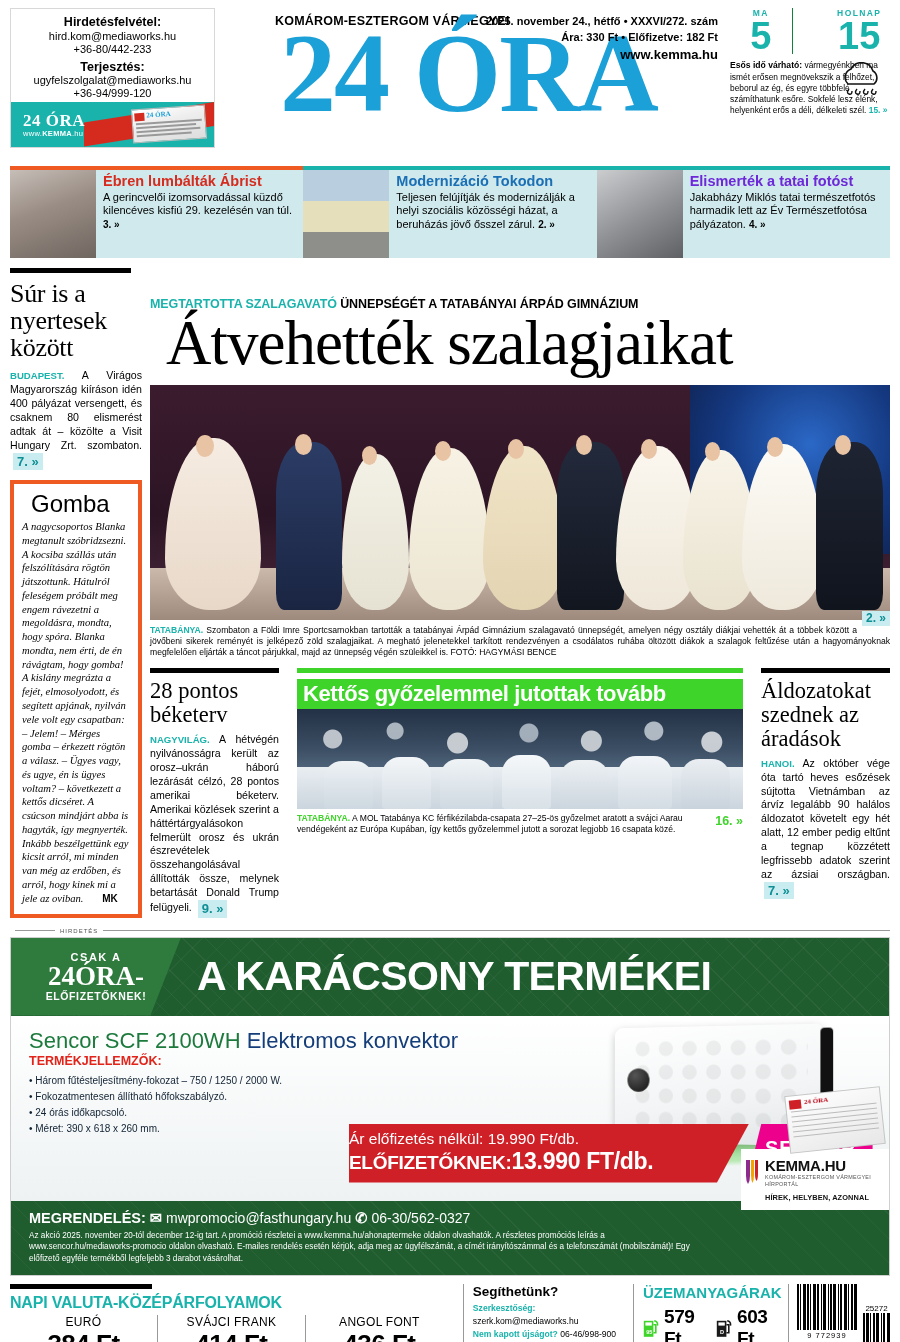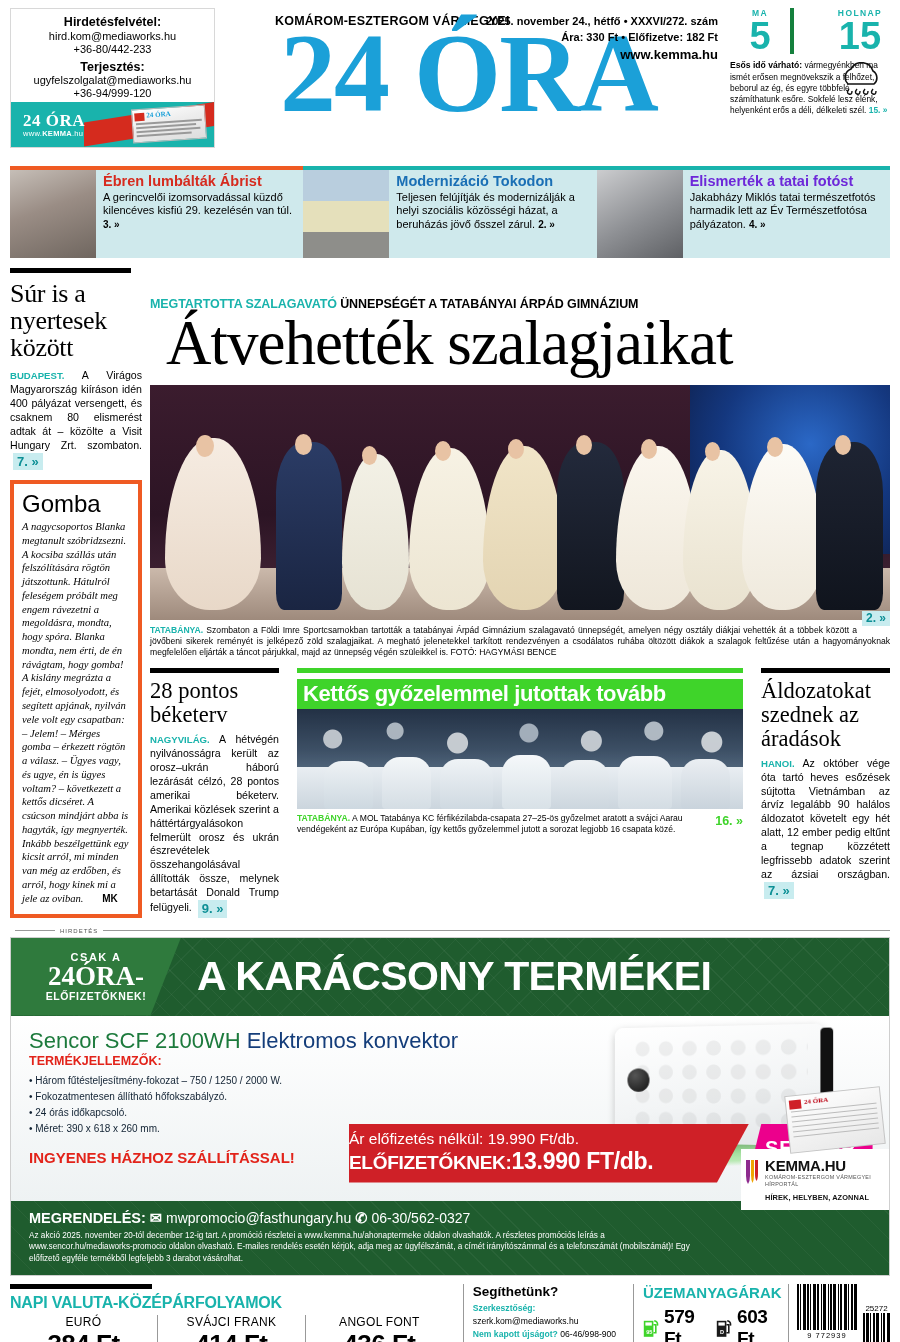--- a/index.html
+++ b/index.html
@@ -58,21 +58,21 @@
     position:absolute; right:4px; top:6px; text-align:right;
     font-size:11px; line-height:1.45; font-weight:bold;
   }
   .mast-info .w { font-size:13px; }
 
   .weather { width:168px; padding-left:8px; }
   .wx-head { display:flex; }
   .wx-col { flex:1; text-align:center; }
   .wx-col .lab { color:#19b3ac; font-size:8.5px; font-weight:bold; letter-spacing:1.4px; }
   .wx-col .deg { color:#19b3ac; font-size:38px; font-weight:bold; line-height:0.95; font-family:"Liberation Sans", sans-serif;}
-  .wx-col.sep { border-left:4px solid #15803d;padding-left:36px; }
+  .wx-col.sep { border-left:1px solid #15803d;padding-left:36px; }
   .wx-body { font-size:8.4px; line-height:1.33; margin-top:6px; position:relative; }
   .wx-body b { font-size:8.6px; }
   .wx-body .pg { color:#19b3ac; font-weight:bold; }
   .cloud-svg { position:absolute; right:0; top:2px; }
 
   
   .teasers { display:flex; height:92px; margin:6px 10px 0 10px; gap:0; }
   .teaser { flex:1; display:flex; position:relative; }
   .teaser .bar { position:absolute; left:0; right:0; top:0; height:4px; }
   .teaser .thumb { width:86px; flex:none; background-size:cover; }
@@ -96,21 +96,21 @@
     font-family:"Liberation Serif", serif; font-size:26px; line-height:1.04;
     font-weight:normal; letter-spacing:-.3px; margin-bottom:8px;
   }
   .dl { font-size:10.6px; line-height:1.32; text-align:justify; }
   .dl .city { color:#19b3ac; font-weight:bold; font-size:9.6px; }
   .pgbox {
     display:inline-block; background:#c8ecef; color:#0d8f95; font-weight:bold;
     font-size:13px; padding:0 4px; margin-left:3px; vertical-align:-2px;
   }
   .gomba-box { margin-top:14px; border:4px solid #ef5a23; border-top:none; background:#fff; }
-  .gomba-head { position:relative; }
+  .gomba-head { position:relative;padding-left:9px; }
   .gomba-head:before {
     content:""; position:absolute; left:-4px; right:-4px; top:-4px; height:4px; background:#ef5a23;
   }
   .gomba-title {
     font-size:24px; font-weight:normal; padding:6px 6px 2px 8px;
     font-family:"Liberation Sans", sans-serif;
   }
   .gomba-body {
     font-family:"Liberation Serif", serif; font-style:italic;
     font-size:10.6px; line-height:1.3; padding:0 8px 8px 8px; text-align:left;
@@ -510,21 +510,20 @@
             <span class="brand">Sencor SCF 2100WH</span>
             <span>Elektromos konvektor</span>
           </div>
           <div class="adv-sec">TERMÉKJELLEMZŐK:</div>
           <ul class="adv-list">
             <li>Három fűtésteljesítmény-fokozat – 750 / 1250 / 2000 W.</li>
             <li>Fokozatmentesen állítható hőfokszabályzó.</li>
             <li>24 órás időkapcsoló.</li>
             <li>Méret: 390 x 618 x 260 mm.</li>
           </ul>
-          <div class="adv-free">INGYENES HÁZHOZ SZÁLLÍTÁSSAL!</div>
         </div>
 
         <div class="adv-right">
           <div class="heater-shadow"></div>
           <div class="heater">
             <div class="edge"></div>
             <div class="dots"></div>
             <div class="knob"></div>
             <div class="sen">SENCOR</div>
           </div>

